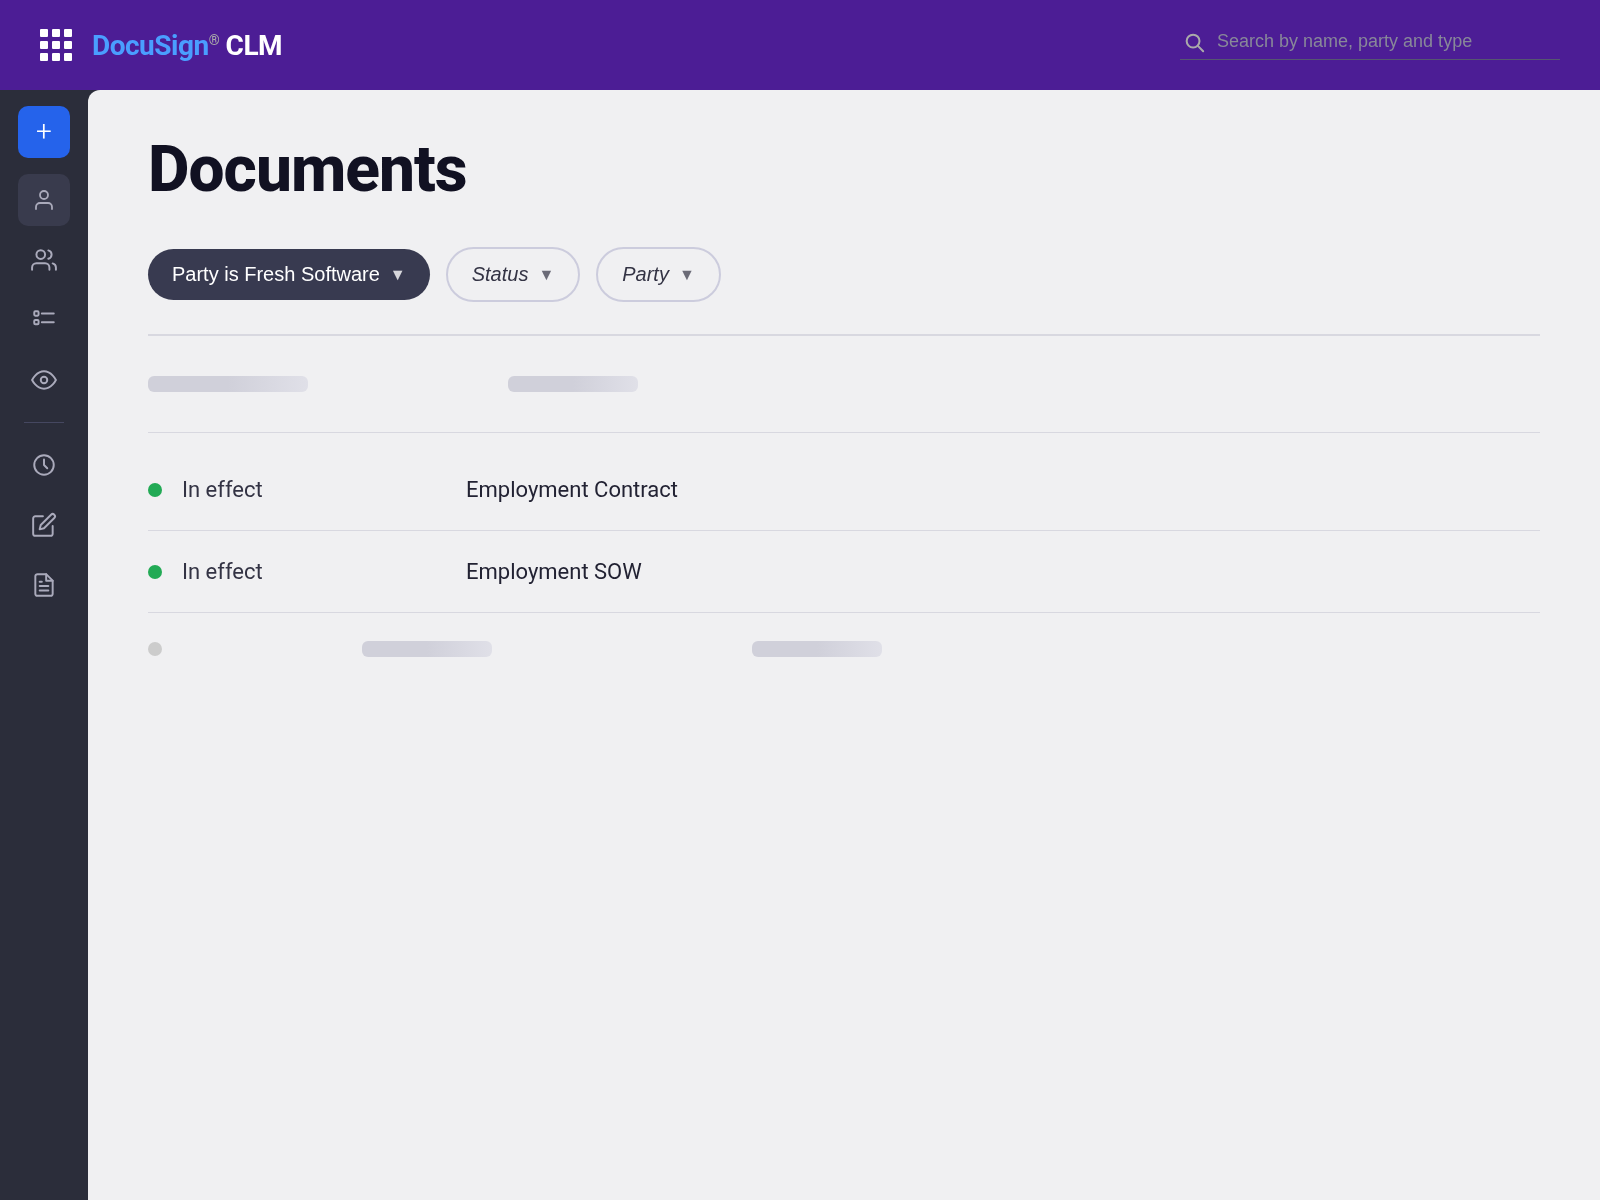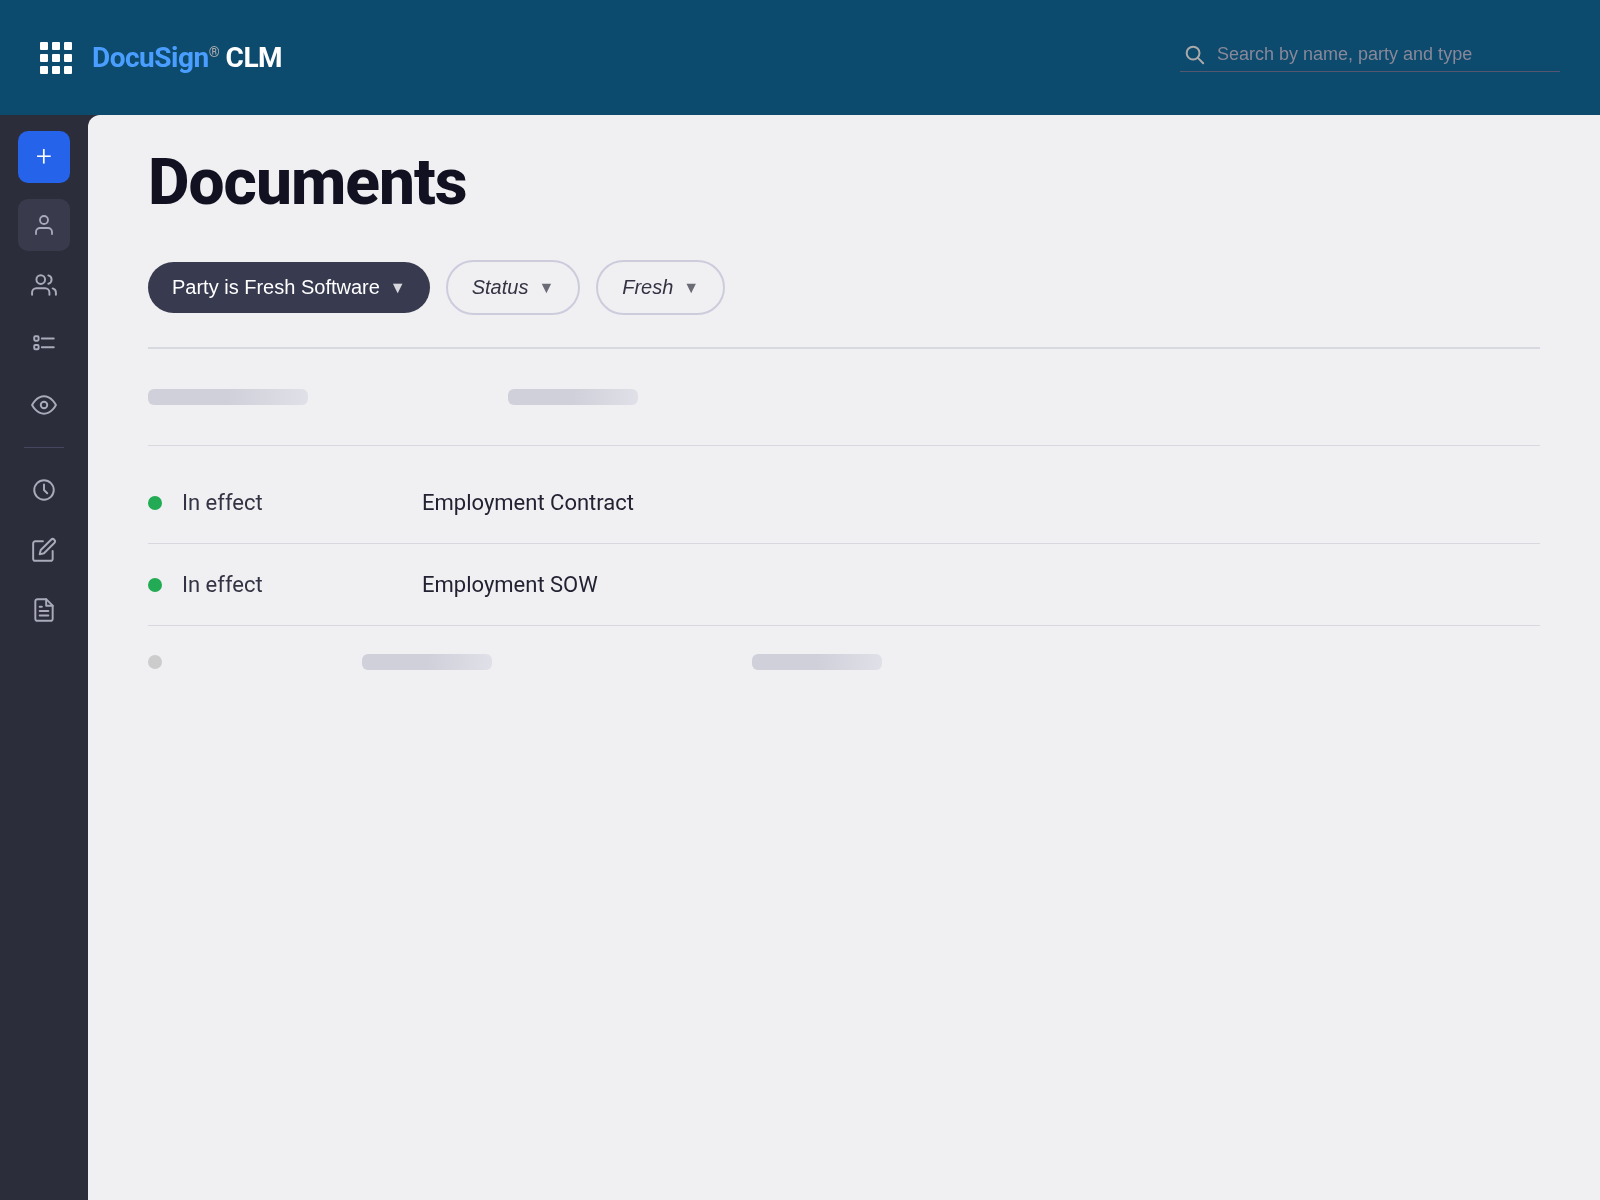--- a/index.html
+++ b/index.html
@@ -9,22 +9,22 @@
       font-family: -apple-system, BlinkMacSystemFont, 'Segoe UI', Roboto, sans-serif;
       width: 1600px;
       height: 1200px;
       overflow: hidden;
       display: flex;
       flex-direction: column;
     }
 
     
     .navbar {
-      background-color: #0c4a6e;
-      height: 115px;
+      background-color: #4c1d95;
+      height: 90px;
       display: flex;
       align-items: center;
       padding: 12px 40px;
       flex-shrink: 0;
     }
 
     .navbar-left {
       display: flex;
       align-items: center;
       gap: 20px;
@@ -153,21 +153,21 @@
       justify-content: center;
       cursor: pointer;
       color: #aaaabb;
       font-size: 22px;
     }
 
     
     .content {
       background-color: #f0f0f2;
       flex: 1;
-      padding: 30px 60px;
+      padding: 42px 60px;
       overflow-y: auto;
       border-radius: 12px 0 0 0;
     }
 
     .page-title {
       font-size: 64px;
       font-weight: 800;
       color: #111122;
       margin-bottom: 40px;
       letter-spacing: -1px;
@@ -280,21 +280,21 @@
       font-size: 22px;
       color: #333344;
       width: 160px;
       font-weight: 400;
     }
 
     .doc-type {
       font-size: 22px;
       color: #222233;
       font-weight: 400;
-      margin-left: 60px;
+      margin-left: 104px;
     }
 
     .skeleton-row-bottom {
       display: flex;
       align-items: center;
       gap: 200px;
       padding: 28px 0;
     }
 
     
@@ -409,21 +409,21 @@
         <span>Party is Fresh Software</span>
         <span class="chevron">▼</span>
       </button>
 
       <button class="filter-pill-outline">
         <span>Status</span>
         <span class="chevron">▼</span>
       </button>
 
       <button class="filter-pill-outline">
-        <span>Fresh</span>
+        <span>Party</span>
         <span class="chevron">▼</span>
       </button>
 
     </div>
 
     <div class="content-divider"></div>
 
     <div class="loading-row">
       <div class="skeleton skeleton-short"></div>
       <div class="skeleton skeleton-medium"></div>

